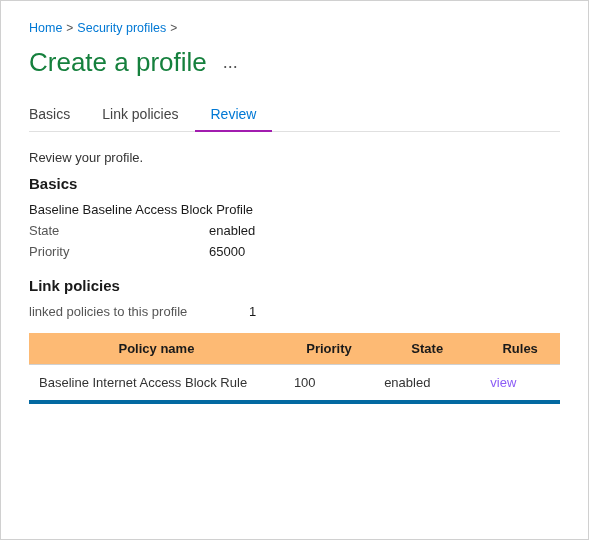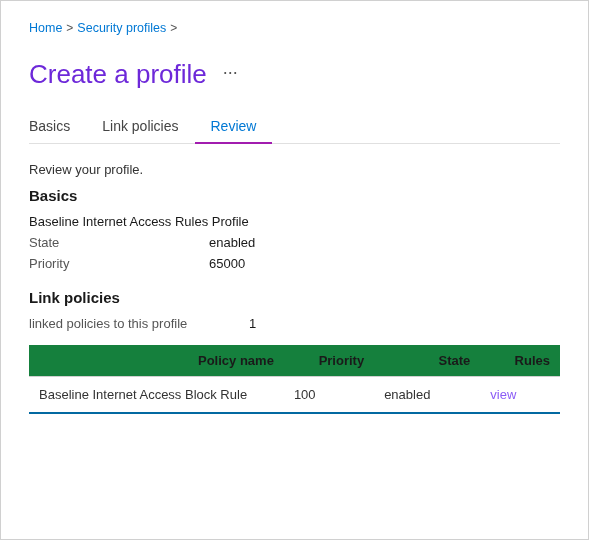--- a/index.html
+++ b/index.html
@@ -47,22 +47,21 @@
     .page-title-row {
       display: flex;
       align-items: center;
       gap: 10px;
       margin-bottom: 20px;
     }
 
     .page-title {
       font-size: 26px;
       font-weight: 300;
-      color: #6d28d9;
-      margin-top: 12px;
+      color: #15803d;
     }
 
     .more-options-btn {
       font-size: 18px;
       color: #555;
       cursor: pointer;
       background: none;
       border: none;
       padding: 2px 6px;
       border-radius: 3px;
@@ -153,32 +152,32 @@
       width: 100%;
       border-collapse: collapse;
       font-size: 13px;
     }
 
     .policy-table thead tr {
       border-bottom: 1px solid #d0d0d0;
     }
 
     .policy-table th {
-      text-align: right;
+      text-align: center;
       padding: 8px 10px;
       font-weight: 600;
       color: #1a1a1a;
       font-size: 13px;
-      background: #15803d;
+      background: #fdba74;
     }
 
     .policy-table td {
       padding: 10px 10px;
       color: #333;
-      border-bottom: 2px solid #0369a1;
+      border-bottom: 4px solid #0369a1;
     }
 
     .policy-table td.link-cell {
       color: #8b5cf6;
       cursor: pointer;
       font-size: 13px;
     }
 
     .policy-table th:nth-child(1),
     .policy-table td:nth-child(1) {
@@ -222,21 +221,21 @@
     <button class="tab">Link policies</button>
     <button class="tab active">Review</button>
   </div>
 
   <p class="section-intro">Review your profile.</p>
 
   <div class="basics-section">
     <h2 class="section-heading">Basics</h2>
 
     <div class="field-row">
-      <span class="field-value">Baseline Internet Access Rules Profile</span>
+      <span class="field-value">Baseline Baseline Access Block Profile</span>
     </div>
 
 
     <div class="field-row">
       <span class="field-label">State</span>
       <span class="field-value">enabled</span>
     </div>
 
     <div class="field-row">
       <span class="field-label">Priority</span>

